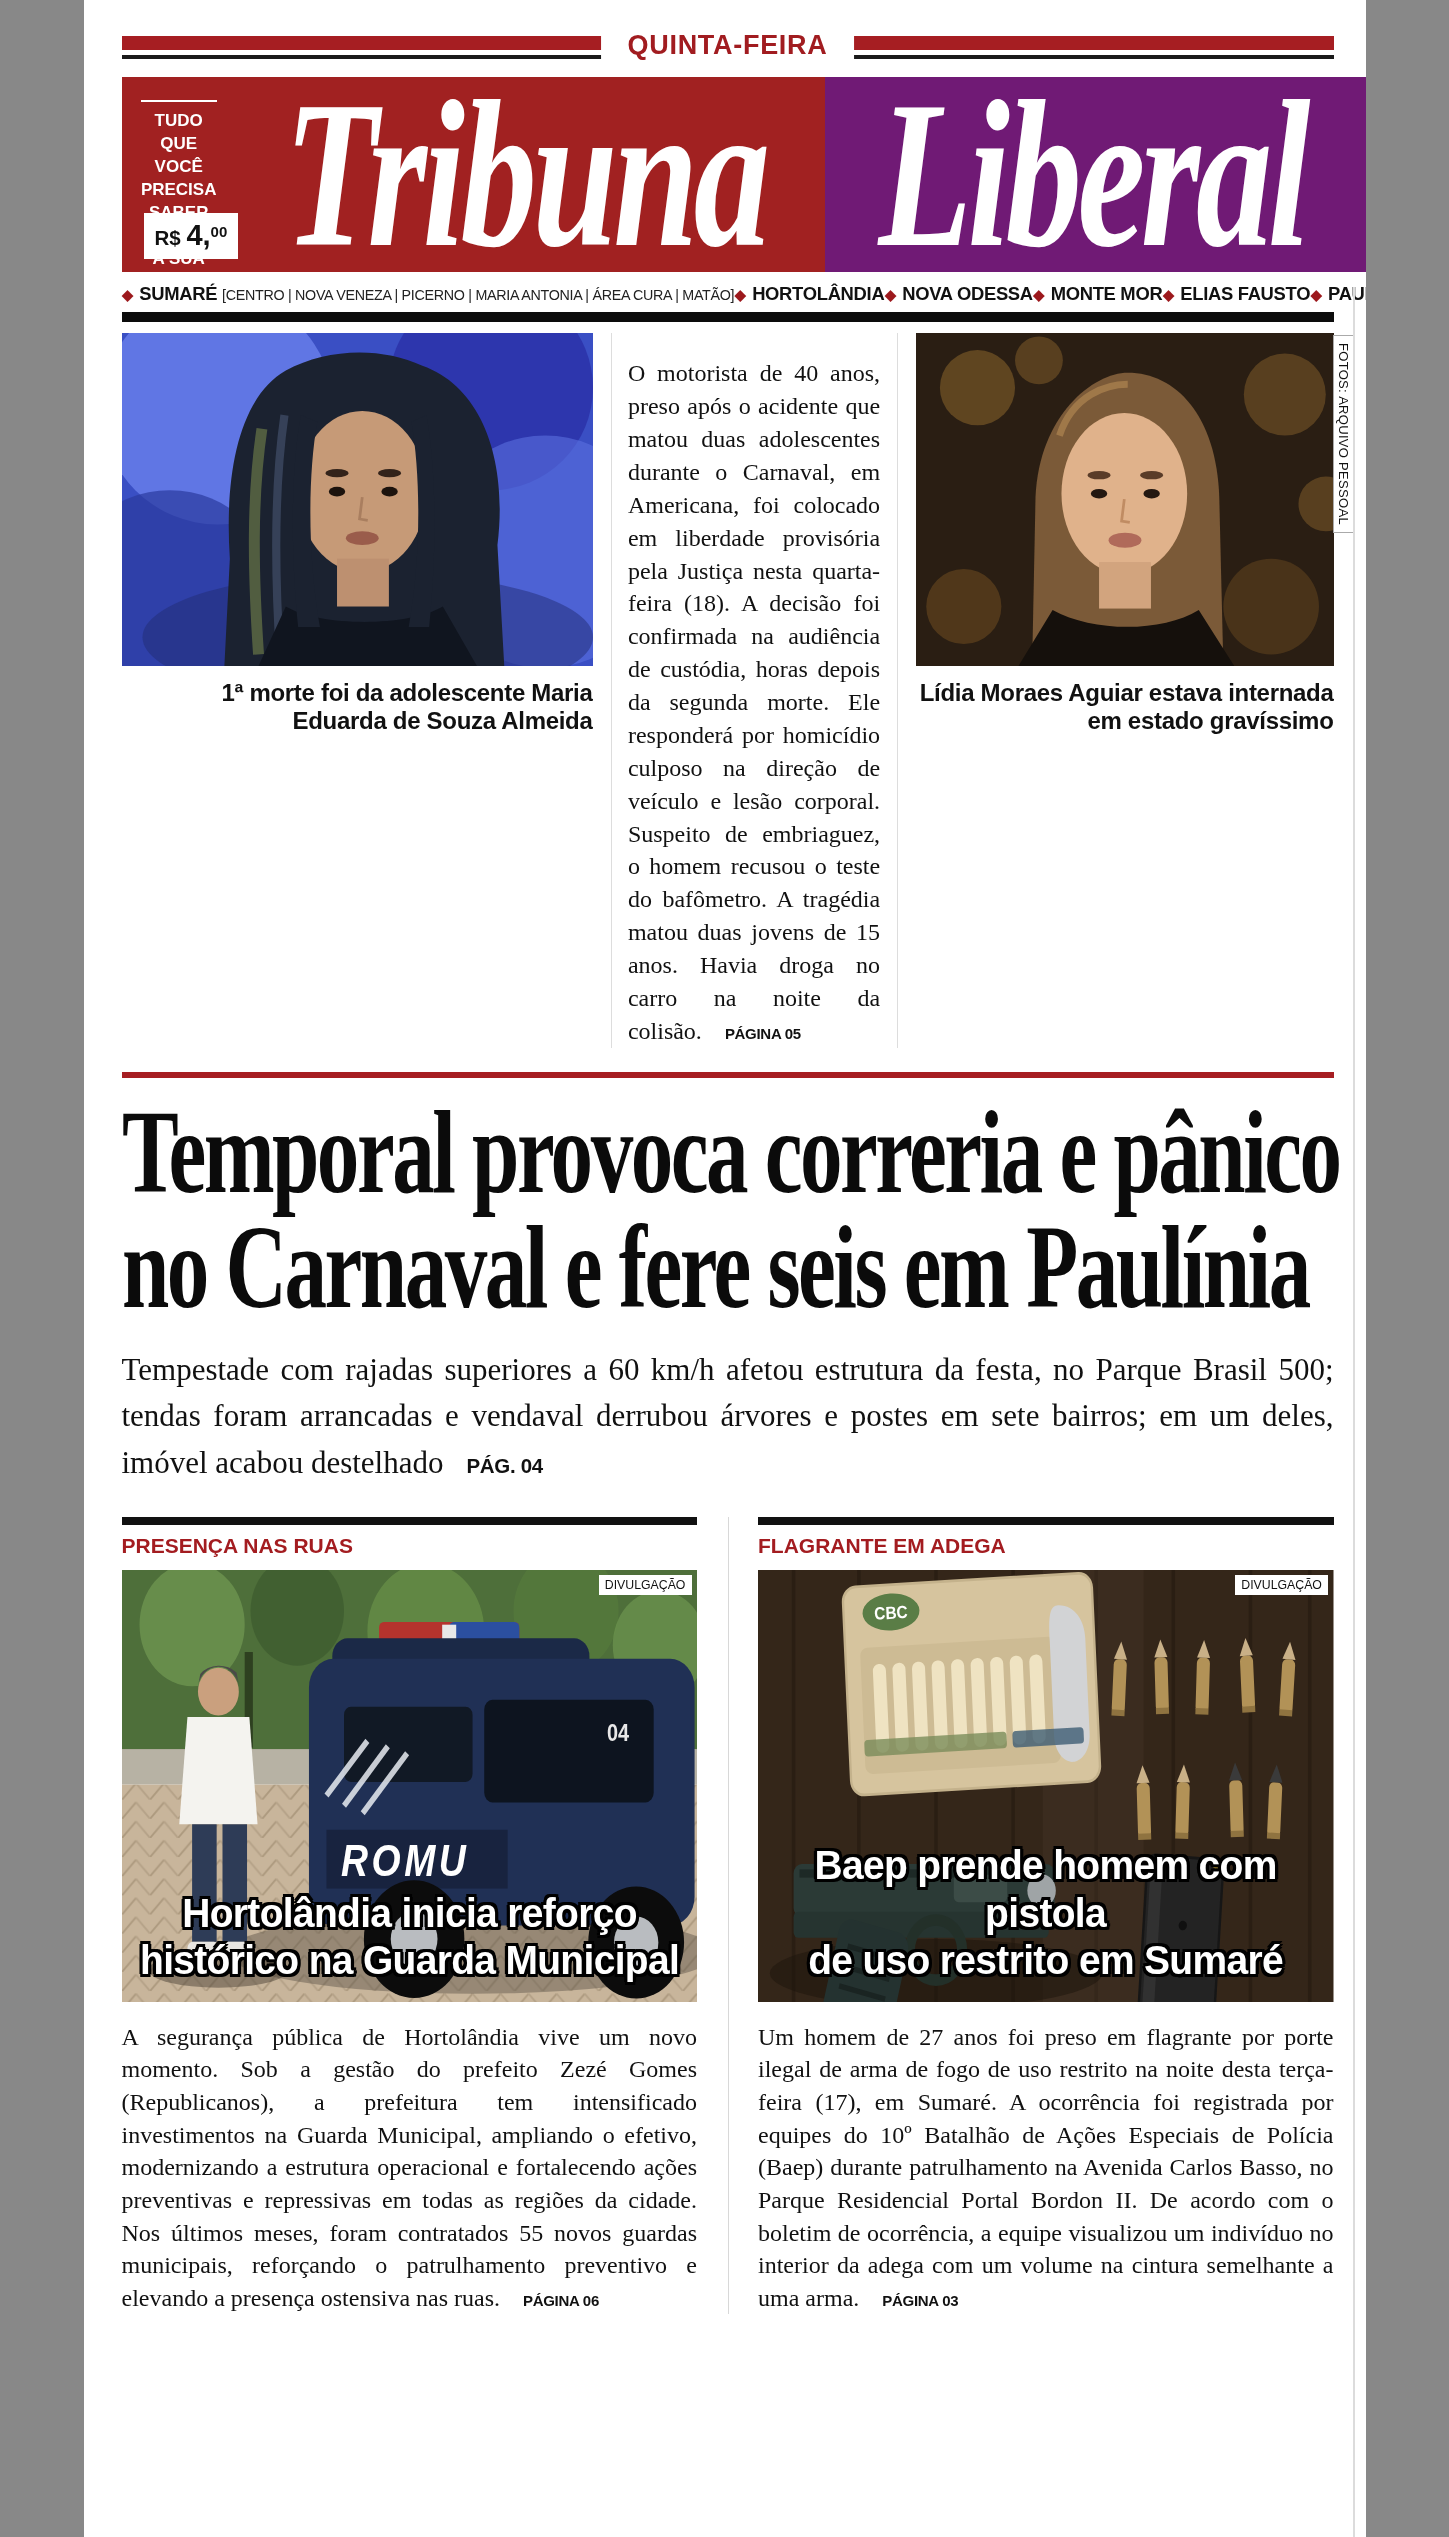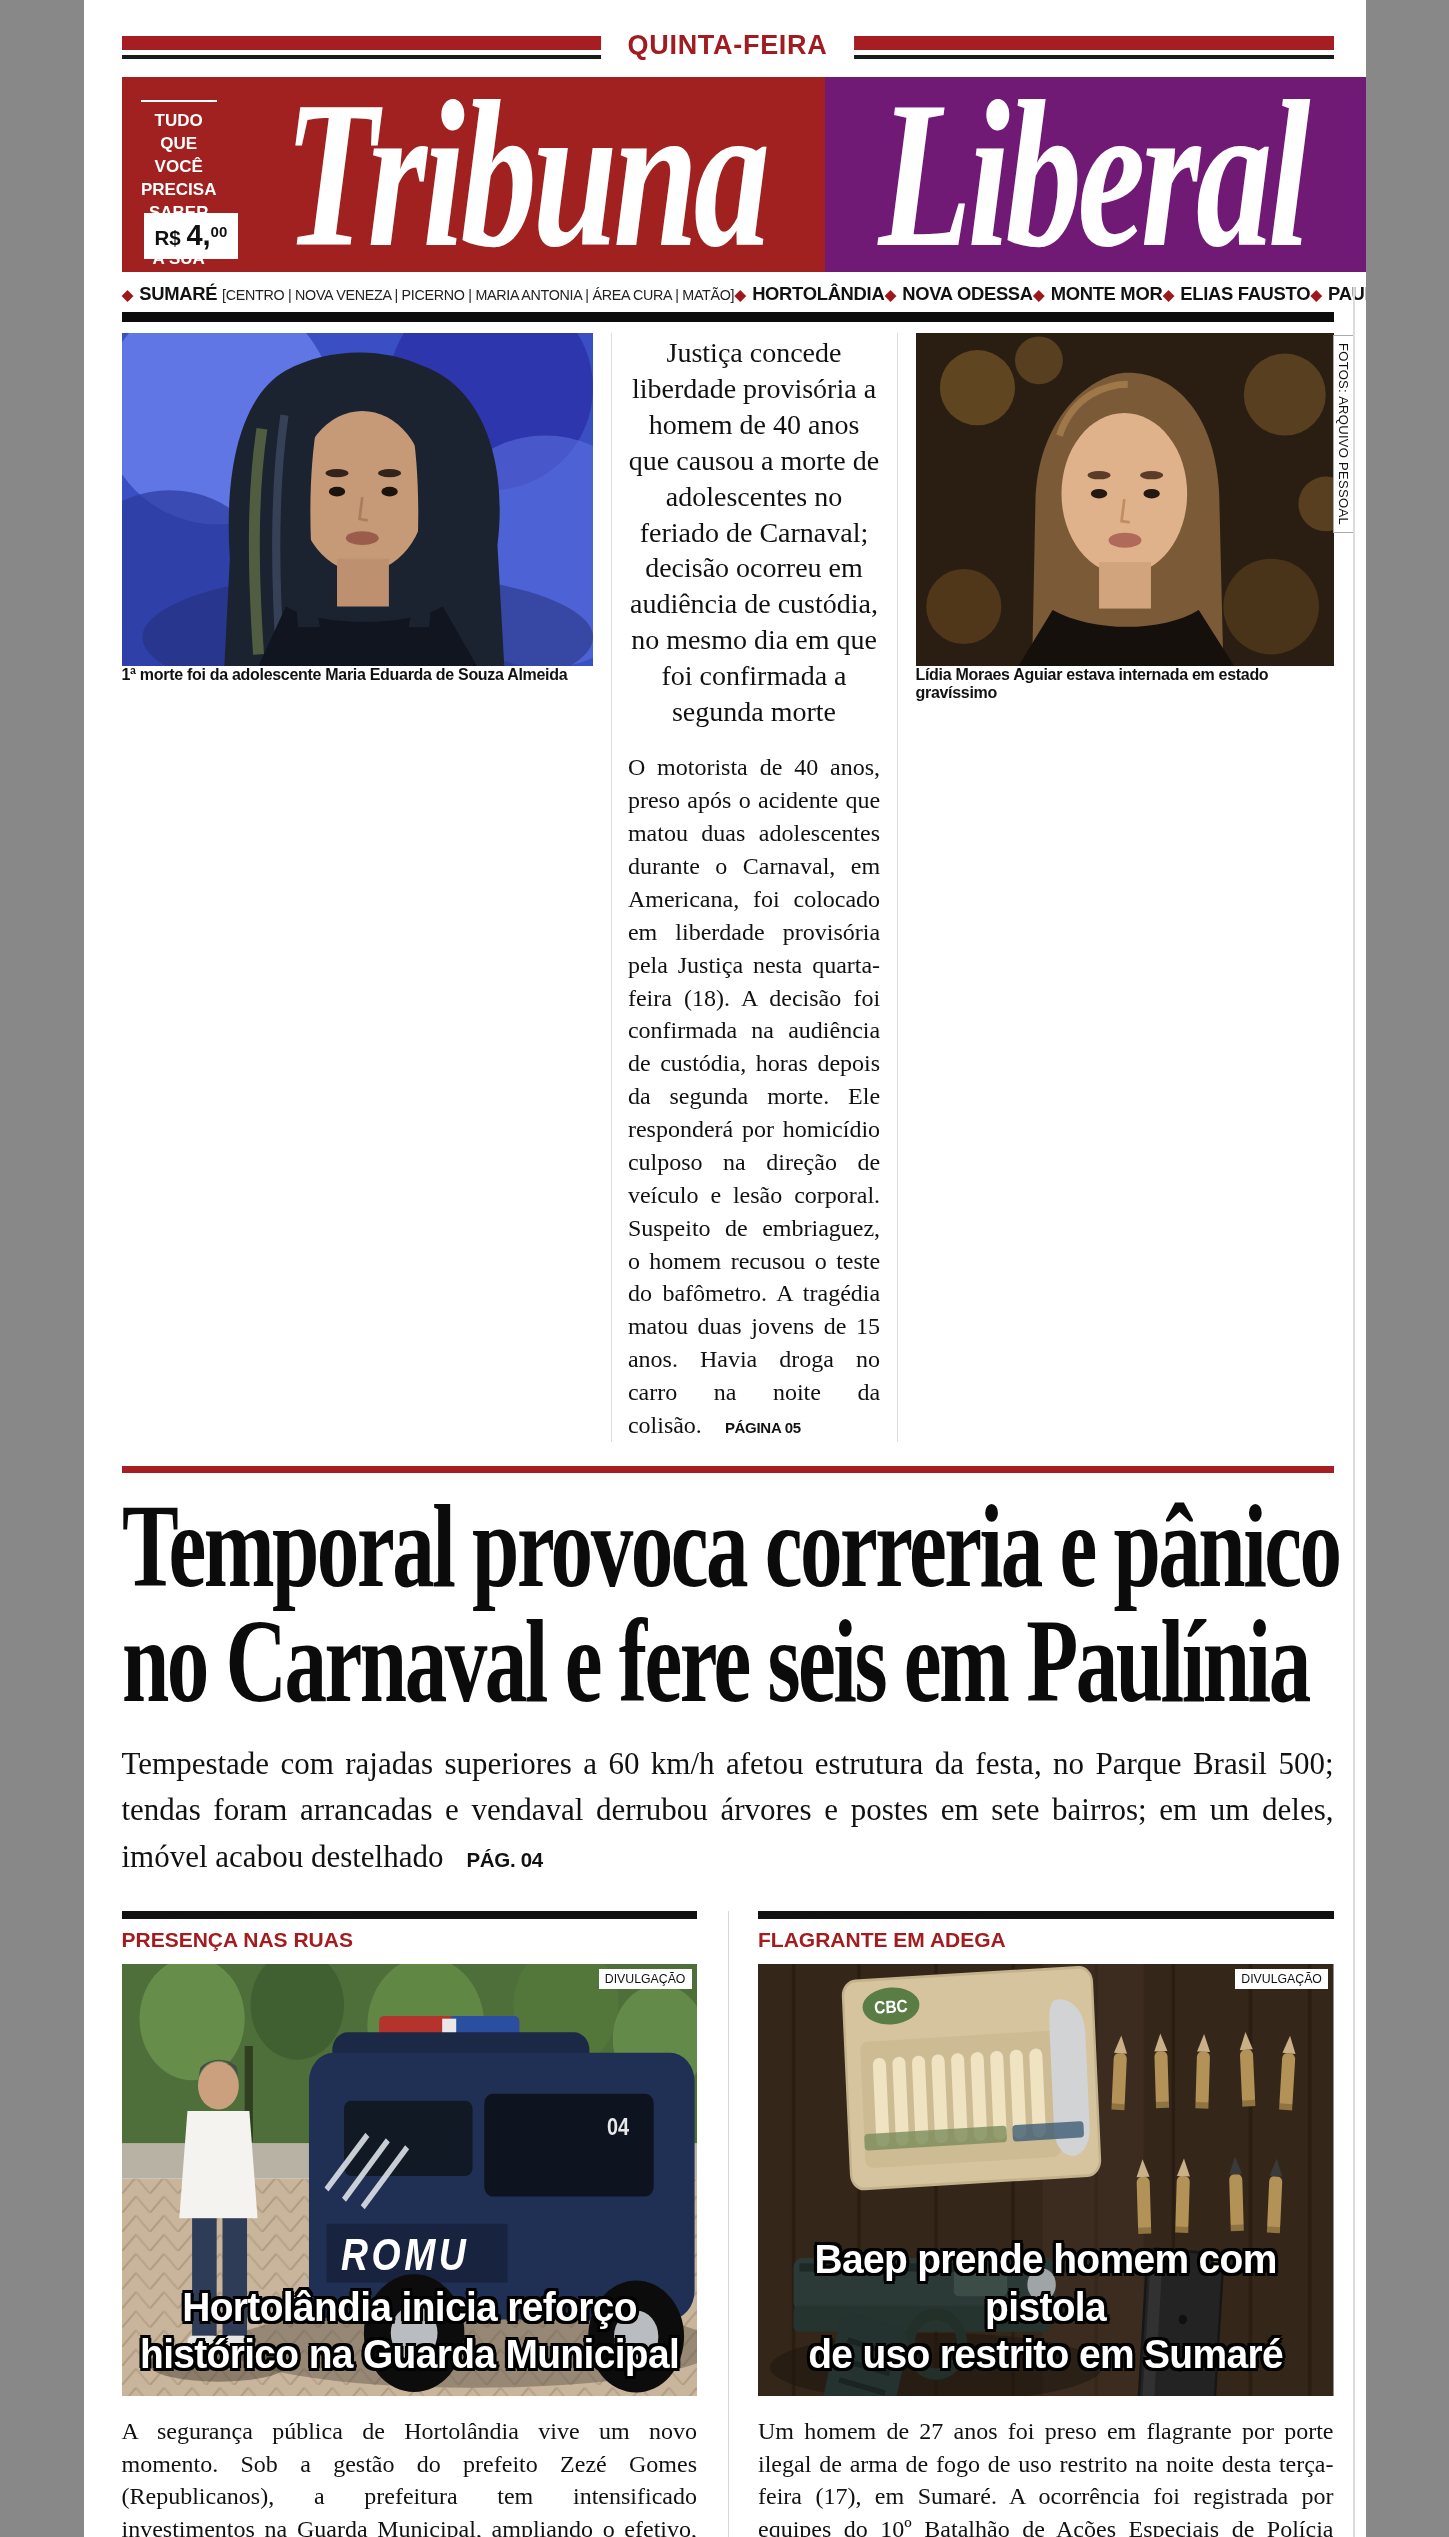--- a/index.html
+++ b/index.html
@@ -61,21 +61,21 @@
   .display {
     font-family:"Liberation Serif","DejaVu Serif",serif; font-weight:bold; color:#0b0b0b;
     font-size:115px; line-height:0.97; letter-spacing:-3.4px;
     transform:scale(0.74,1.03); transform-origin:0 0; white-space:nowrap;
   }
 
   
   .lead-row { display:grid; grid-template-columns:471px 1fr 418px; column-gap:18px; margin-top:11px; }
   .photo-frame { position:relative; }
   .photo-frame svg { display:block; width:100%; height:333px; }
-  .caption { font-weight:bold; font-size:16px; letter-spacing:-0.3px; margin-top:0; }
+  .caption { font-weight:bold; font-size:24px; letter-spacing:-0.3px; margin-top:13px;text-align:right; }
   .vertical-credit {
     position:absolute; top:2.7px; right:-20.5px; writing-mode:vertical-rl;
     background:#fff; border:0.7px solid #aaa; color:#111; font-size:13px;
     padding:6.8px 2px; letter-spacing:0.3px;
   }
   .lead-center { border-left:1.4px solid #ddd; border-right:1.4px solid #ddd; padding:2.7px 16.4px 0; }
   .deck { font-family:"Liberation Serif","DejaVu Serif",serif; font-size:28px; text-align:center; line-height:1.28; }
   .body-text { font-family:"Liberation Serif","DejaVu Serif",serif; font-size:24px; text-align:justify; line-height:1.37; margin-top:22px; }
   .pageref { font-family:"Liberation Sans",sans-serif; font-weight:bold; font-size:15px; letter-spacing:-0.3px; white-space:nowrap; margin-left:23px; }
 
@@ -170,21 +170,20 @@
             <rect x="315" y="330" width="76" height="70" fill="#bd9070"></rect>
             <path d="M200 487 L240 400 C290 430 420 430 470 400 L520 487 Z" fill="#10151f"></path>
             <path d="M262 120 C246 210 248 330 258 430 L290 430 C272 330 272 210 286 130 Z" fill="#1b2230"></path>
             <path d="M446 120 C462 210 460 330 450 430 L420 430 C438 330 438 210 424 130 Z" fill="#1b2230"></path>
           </svg>
         </div>
         <div class="caption">1ª morte foi da adolescente Maria Eduarda de Souza Almeida</div>
       </div>
 
       <div class="lead-center">
-        <div class="deck">Justiça concede liberdade provisória a homem de 40 anos que causou a morte de adolescentes no feriado de Carnaval; decisão ocorreu em audiência de custódia, no mesmo dia em que foi confirmada a segunda morte</div>
         <div class="body-text"><span>O motorista de 40 anos, preso após o acidente que matou duas adolescentes durante o Carnaval, em Americana, foi colocado em liberdade provisória pela Justiça nesta quarta-feira (18). A decisão foi confirmada na audiência de custódia, horas depois da segunda morte. Ele responderá por homicídio culposo na direção de veículo e lesão corporal. Suspeito de embriaguez, o homem recusou o teste do bafômetro. A tragédia matou duas jovens de 15 anos. Havia droga no carro na noite da colisão.</span><span class="pageref">PÁGINA 05</span></div>
       </div>
 
       <div>
         <div class="photo-frame">
           <svg viewBox="0 0 612 487" preserveAspectRatio="none">
             <rect width="612" height="487" fill="#2a1e13"></rect>
             <circle cx="90" cy="80" r="55" fill="#c28e3a" opacity="0.35"></circle>
             <circle cx="180" cy="40" r="35" fill="#c28e3a" opacity="0.3"></circle>
             <circle cx="540" cy="90" r="60" fill="#c28e3a" opacity="0.3"></circle>

